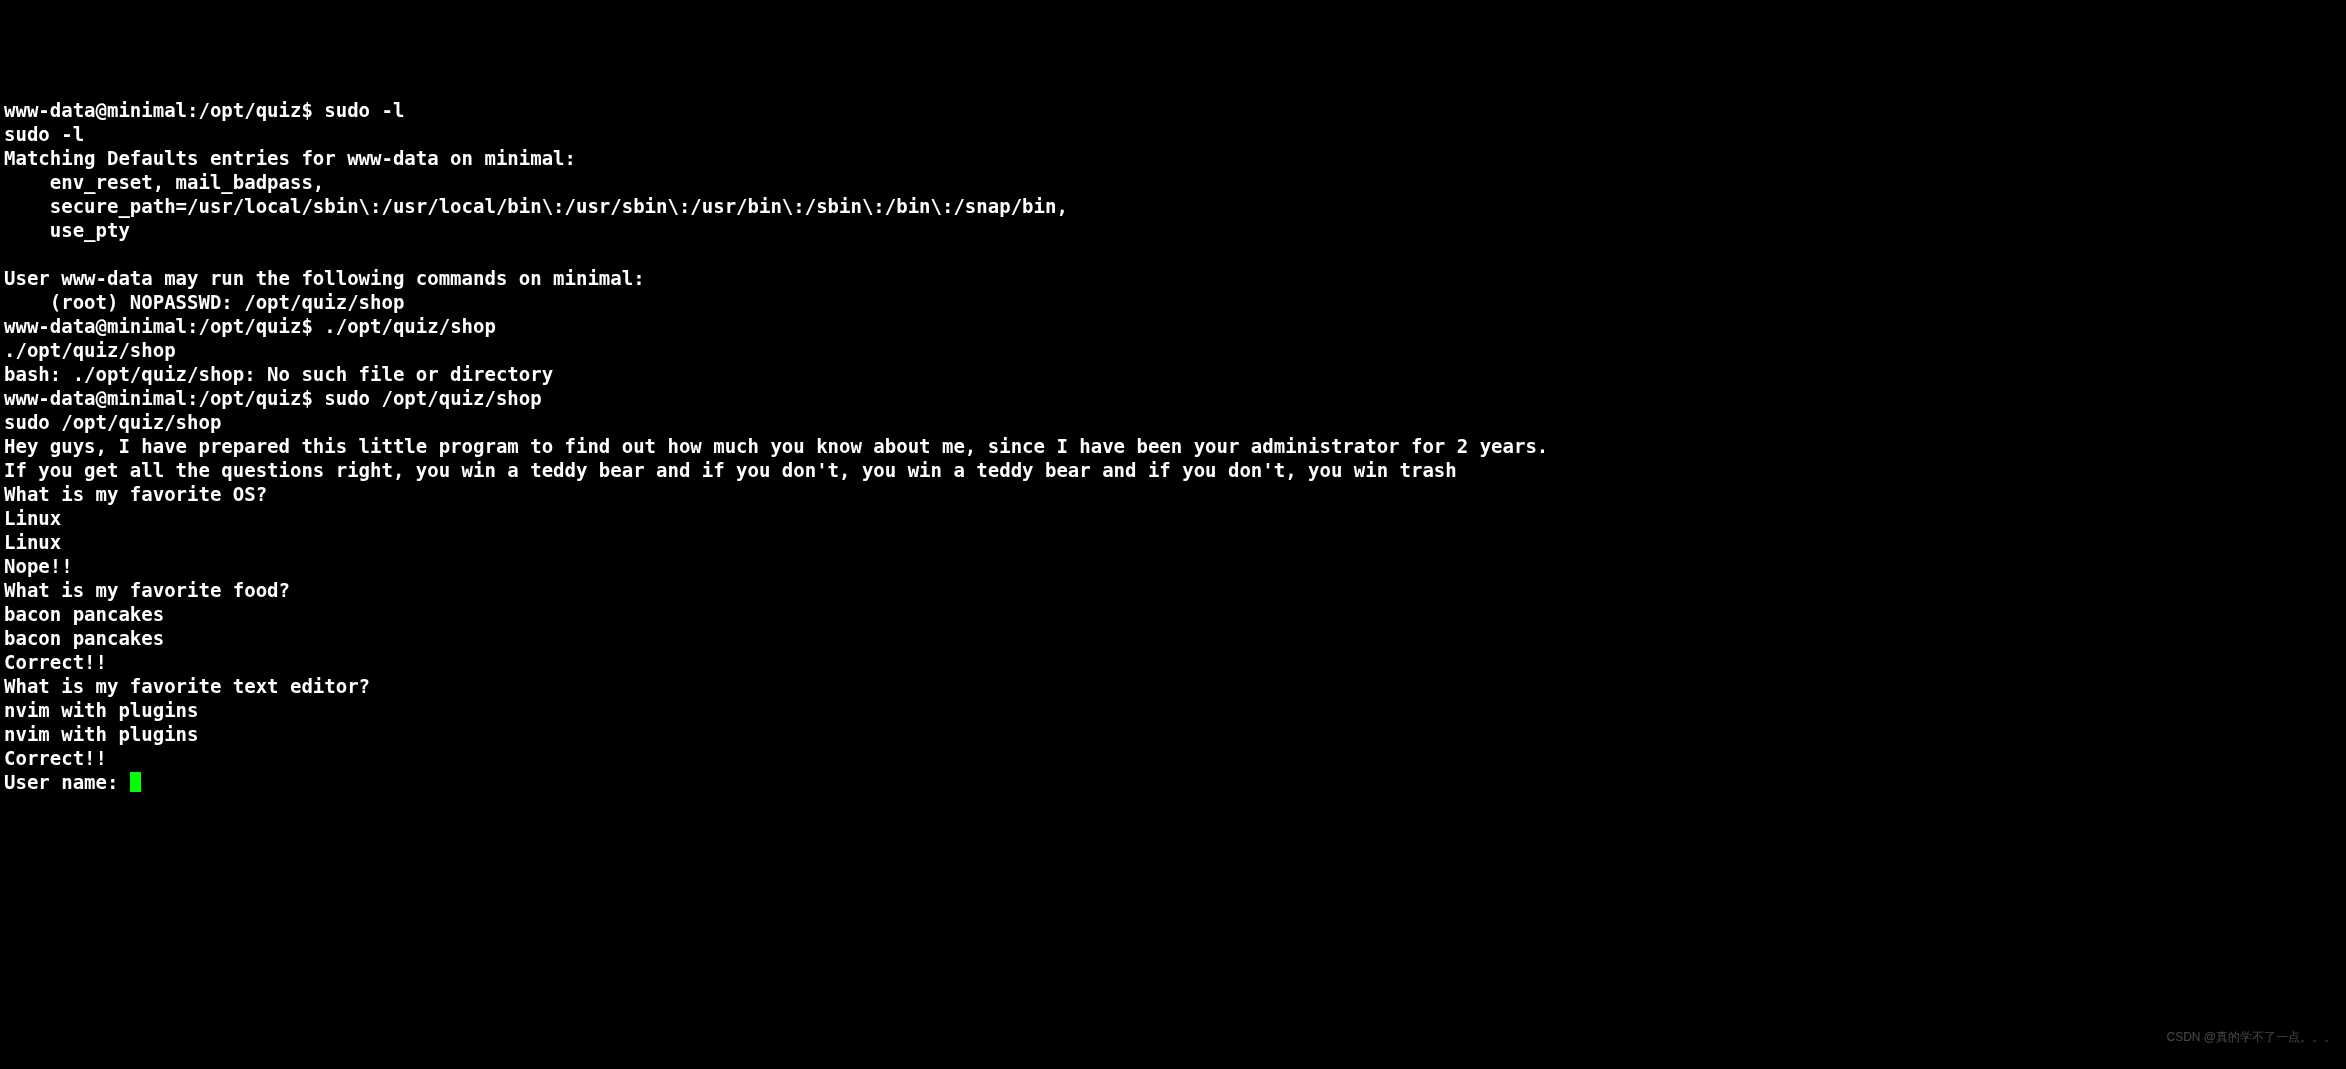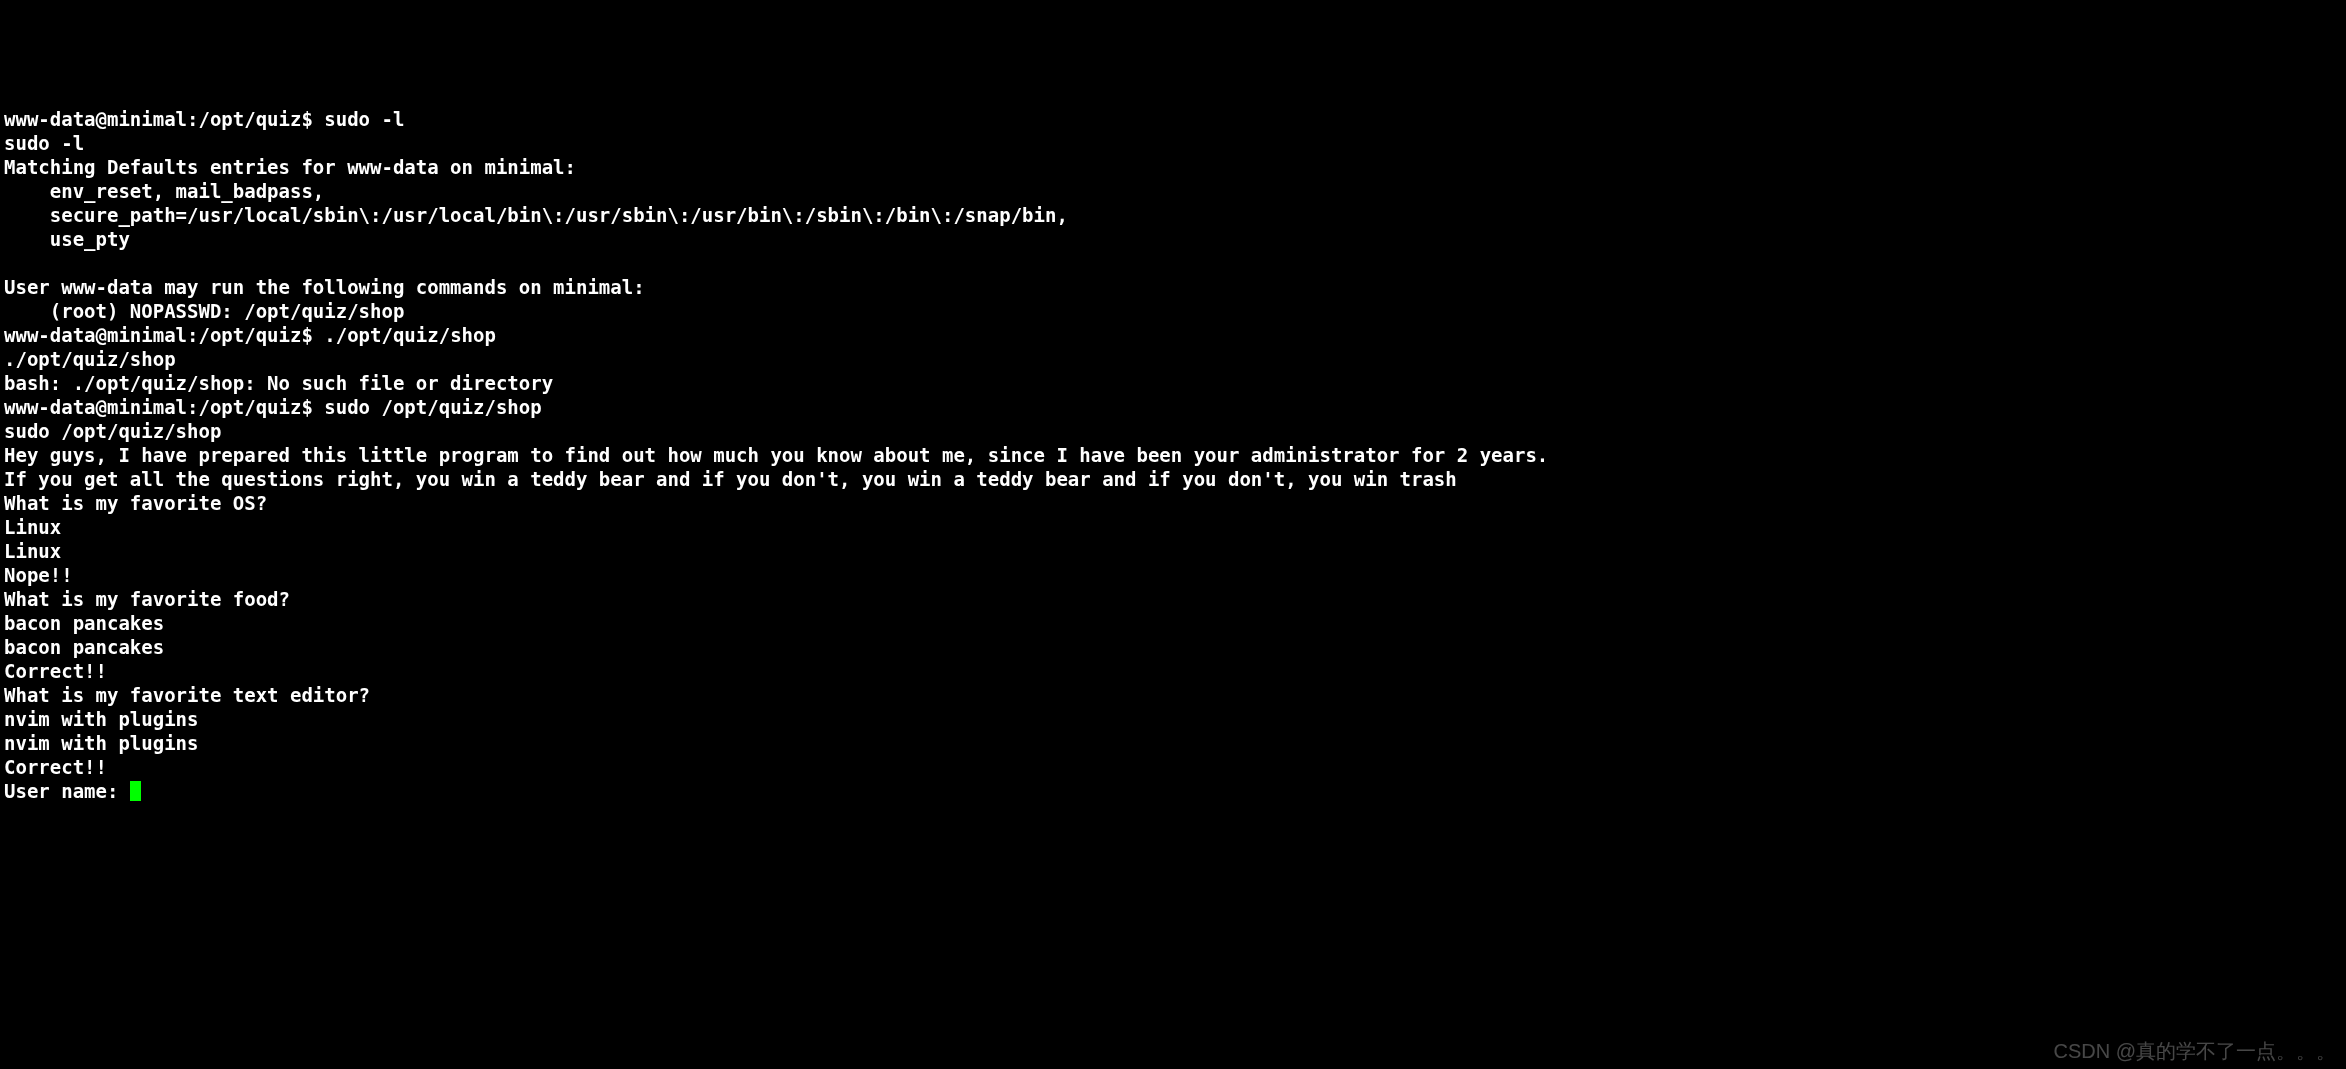--- a/index.html
+++ b/index.html
@@ -16,42 +16,41 @@
       padding: 2px 4px;
       font-weight: bold;
       white-space: pre;
       width: 2346px;
       height: 1069px;
       overflow: hidden;
       position: relative;
     }
     .terminal {
       white-space: pre;
-      margin-top: 9px;
     }
     .line {
       display: block;
       min-height: 24px;
     }
     .prompt {
       color: #ffffff;
     }
     .cursor {
       display: inline-block;
       width: 11px;
       height: 20px;
       background-color: #00ff00;
       vertical-align: text-bottom;
       margin-bottom: 1px;
     }
     .watermark {
       position: absolute;
-      bottom: 6px;
+      bottom: 20px;
       right: 10px;
-      font-size: 20px;
+      font-size: 12px;
       color: rgba(255, 255, 255, 0.28);
       font-weight: normal;
       font-family: sans-serif;
     }
   </style>
 </head>
 <body>
 
 
 

